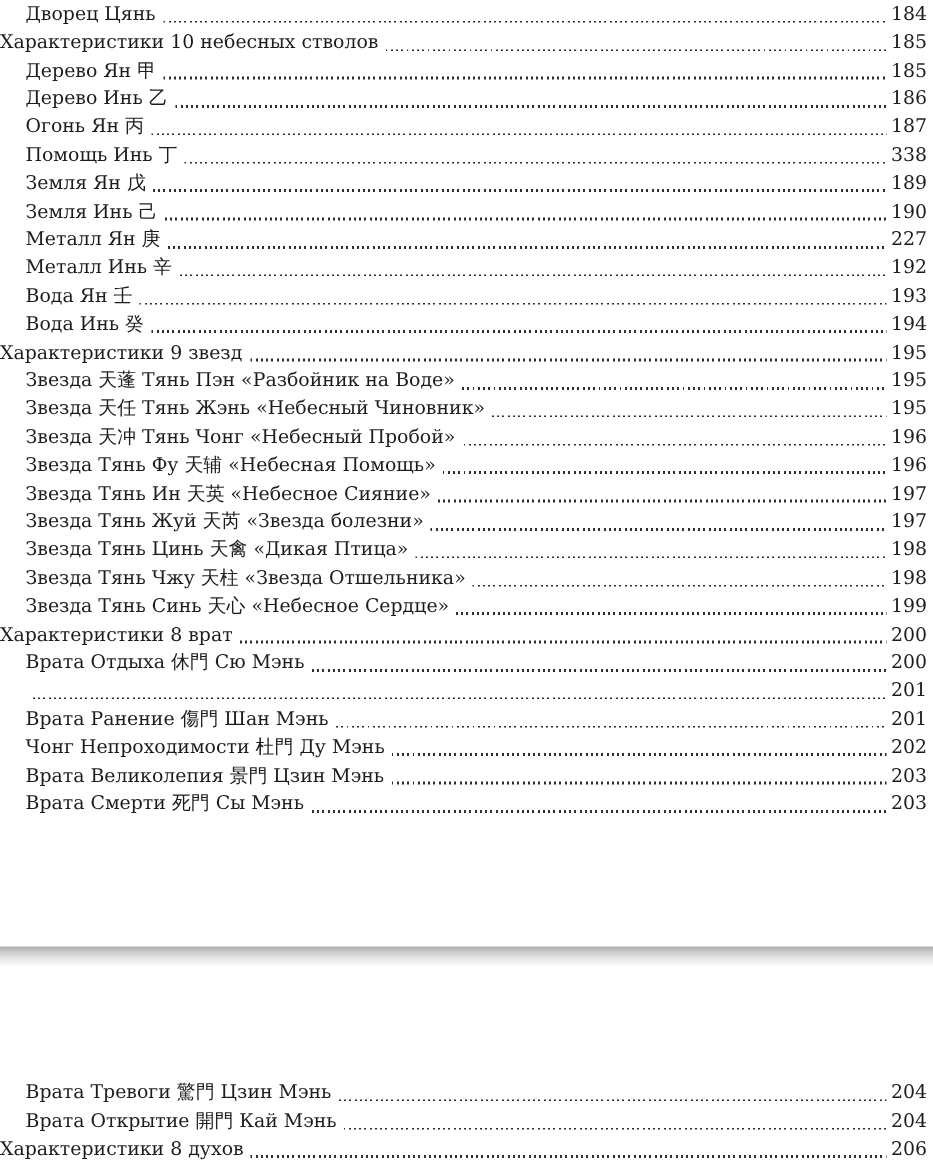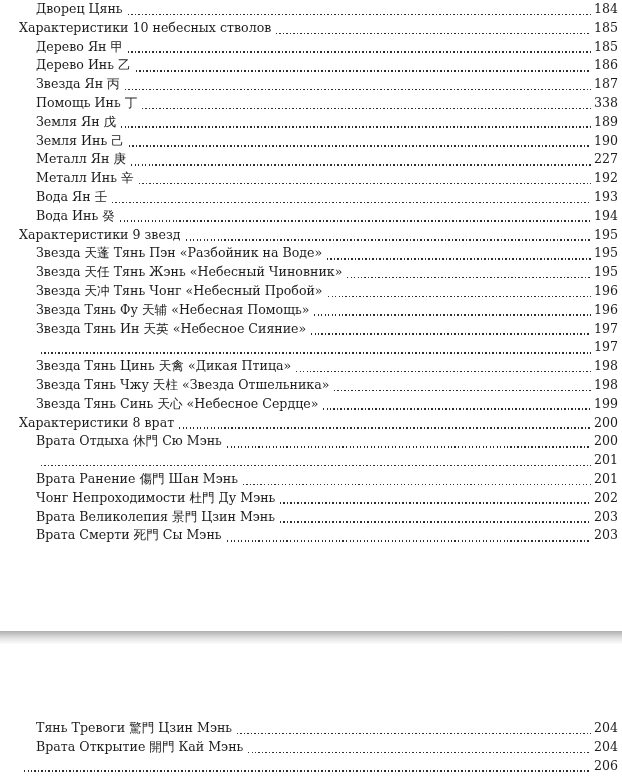--- a/index.html
+++ b/index.html
@@ -25,21 +25,21 @@
   .page-1 { top: 0; height: 631px; }
   .page-gap {
     position: absolute;
     left: 0; right: 0;
     top: 631px;
     height: 13px;
     background: linear-gradient(180deg, #aeaeae 0%, #c4c4c4 22%, #e2e2e2 55%, #f1f1f1 80%, #fbfbfb 100%);
   }
   .page-2 { top: 644px; height: 132px; }
   .toc {
-    padding: 0 4px 0 19px;
+    padding: 0 4px 0 0;
   }
   .page-2 .toc {
     padding-top: 75px;
   }
   .toc-row {
     display: flex;
     align-items: baseline;
     line-height: 18.8px;
     height: 18.8px;
     font-size: 12.6px;
@@ -82,21 +82,21 @@
           <span class="toc-label">Дерево Ян 甲</span>
           <span class="dotted-leader"></span>
           <span class="toc-pagenum">185</span>
         </div>
         <div class="toc-row level-1">
           <span class="toc-label">Дерево Инь 乙</span>
           <span class="dotted-leader"></span>
           <span class="toc-pagenum">186</span>
         </div>
         <div class="toc-row level-1">
-          <span class="toc-label">Звезда Ян 丙</span>
+          <span class="toc-label">Огонь Ян 丙</span>
           <span class="dotted-leader"></span>
           <span class="toc-pagenum">187</span>
         </div>
         <div class="toc-row level-1">
           <span class="toc-label">Помощь Инь 丁</span>
           <span class="dotted-leader"></span>
           <span class="toc-pagenum">338</span>
         </div>
         <div class="toc-row level-1">
           <span class="toc-label">Земля Ян 戊</span>
@@ -152,20 +152,21 @@
           <span class="toc-label">Звезда Тянь Фу 天辅 «Небесная Помощь»</span>
           <span class="dotted-leader"></span>
           <span class="toc-pagenum">196</span>
         </div>
         <div class="toc-row level-1">
           <span class="toc-label">Звезда Тянь Ин 天英 «Небесное Сияние»</span>
           <span class="dotted-leader"></span>
           <span class="toc-pagenum">197</span>
         </div>
         <div class="toc-row level-1">
+          <span class="toc-label">Звезда Тянь Жуй 天芮 «Звезда болезни»</span>
           <span class="dotted-leader"></span>
           <span class="toc-pagenum">197</span>
         </div>
         <div class="toc-row level-1">
           <span class="toc-label">Звезда Тянь Цинь 天禽 «Дикая Птица»</span>
           <span class="dotted-leader"></span>
           <span class="toc-pagenum">198</span>
         </div>
         <div class="toc-row level-1">
           <span class="toc-label">Звезда Тянь Чжу 天柱 «Звезда Отшельника»</span>
@@ -212,28 +213,29 @@
           <span class="toc-pagenum">203</span>
         </div>
       </div>
   </section>
 
   <div class="page-gap"></div>
 
   <section class="page page-2">
     <div class="toc">
         <div class="toc-row level-1">
-          <span class="toc-label">Тянь Тревоги 驚門 Цзин Мэнь</span>
+          <span class="toc-label">Врата Тревоги 驚門 Цзин Мэнь</span>
           <span class="dotted-leader"></span>
           <span class="toc-pagenum">204</span>
         </div>
         <div class="toc-row level-1">
           <span class="toc-label">Врата Открытие 開門 Кай Мэнь</span>
           <span class="dotted-leader"></span>
           <span class="toc-pagenum">204</span>
         </div>
         <div class="toc-row">
+          <span class="toc-label">Характеристики 8 духов</span>
           <span class="dotted-leader"></span>
           <span class="toc-pagenum">206</span>
         </div>
       </div>
   </section>
 </div>
 
 </body></html>

